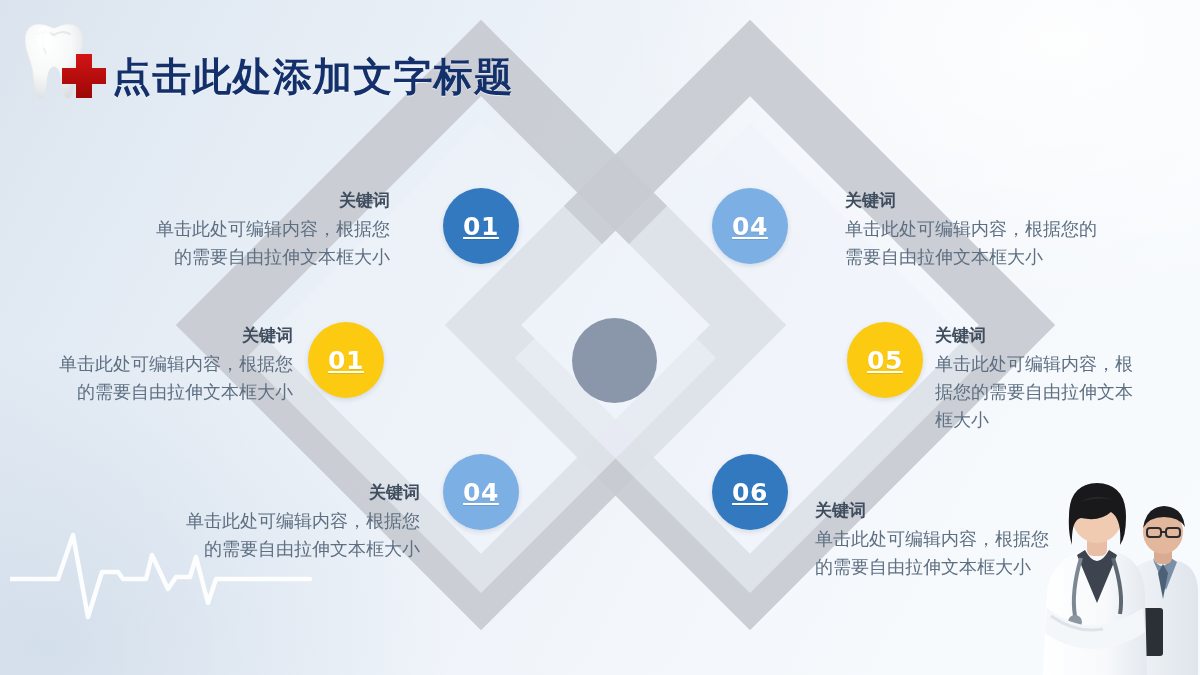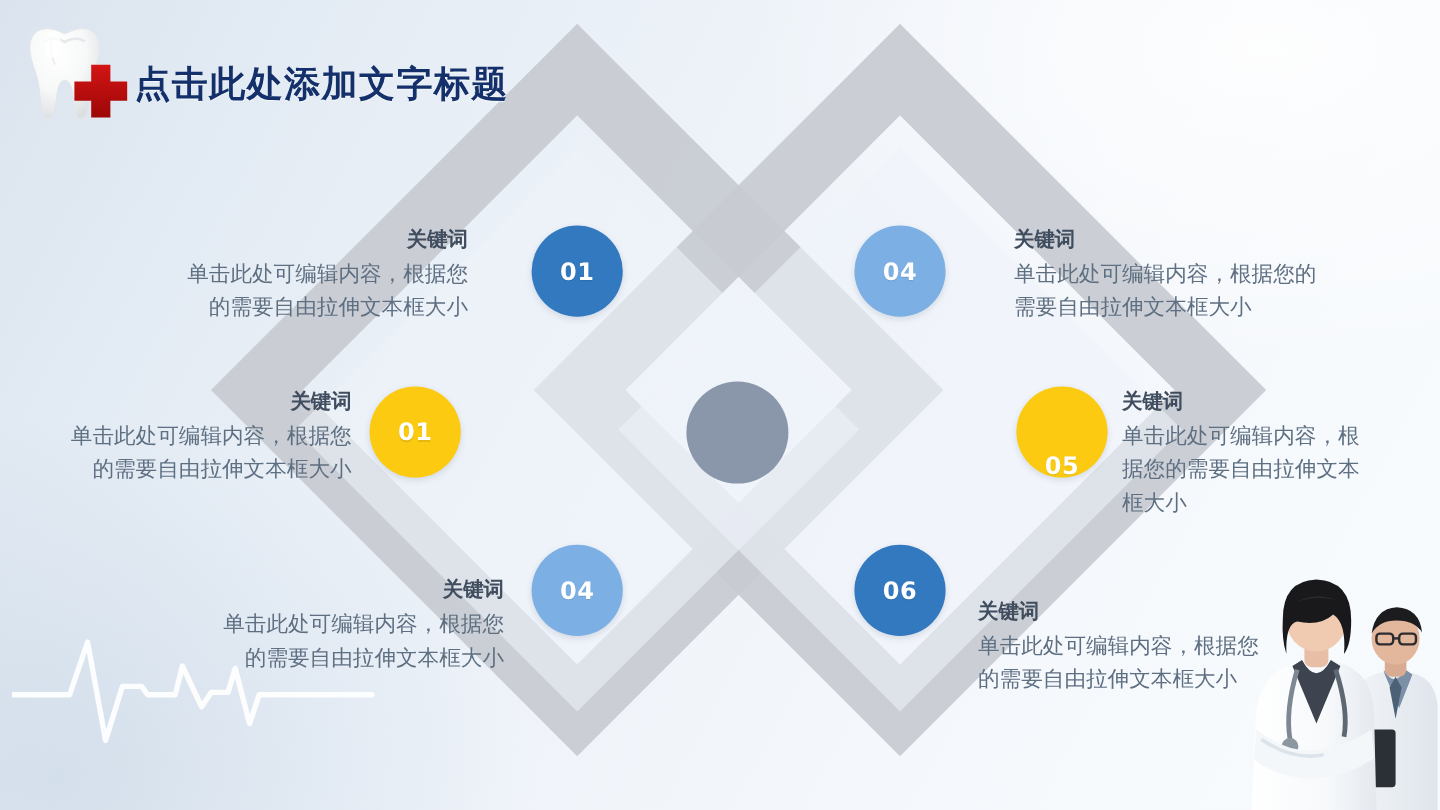--- a/index.html
+++ b/index.html
@@ -35,21 +35,21 @@
   }
 
   
   .header { position:absolute; left:0; top:0; width:100%; height:118px; z-index:9; }
 
   .logo-wrap { position:absolute; left:8px; top:10px; width:108px; height:98px; }
   .logo-wrap svg { display:block; width:108px; height:98px; }
 
   .slide-title {
     position:absolute; left:112px; top:50px;
-    font-size:30px; font-weight:bold;
+    font-size:39px; font-weight:bold;
     color:#14306b;
     letter-spacing:1.2px;
     white-space:nowrap;
     text-shadow:0 1px 0 rgba(255,255,255,.6);
   }
 
   
   .diagram { position:absolute; left:0; top:0; width:1200px; height:675px; z-index:2; }
   .diagram svg { display:block; width:1200px; height:675px; }
 
@@ -57,31 +57,32 @@
   .node {
     position:absolute;
     width:76px; height:76px;
     border-radius:50%;
     display:flex; align-items:center; justify-content:center;
     z-index:6;
     box-shadow:0 2px 5px rgba(60,80,110,.16);
   }
   .node span {
     color:#ffffff;
-    font-size:20px;
+    font-size:25px;
     font-weight:bold;
     letter-spacing:.5px;
     line-height:1;
     text-shadow:0 1px 1px rgba(0,0,0,.10);
+    text-decoration:underline;
   }
   .node.n1 { left:443px; top:188px; background:#3279bf; }
   .node.n2 { left:308px; top:322px; background:#fccb11; }
   .node.n3 { left:443px; top:454px; background:#7cb0e4; }
   .node.n4 { left:712px; top:188px; background:#7cb0e4;align-items:center; }
-  .node.n5 { left:847px; top:322px; background:#fccb11;align-items:flex-end; }
+  .node.n5 { left:847px; top:322px; background:#fccb11; }
   .node.n6 { left:712px; top:454px; background:#3279bf; }
 
   .hub {
     position:absolute;
     left:572px; top:318px;
     width:85px; height:85px;
     border-radius:50%;
     background:#8a97ab;
     z-index:5;
   }

